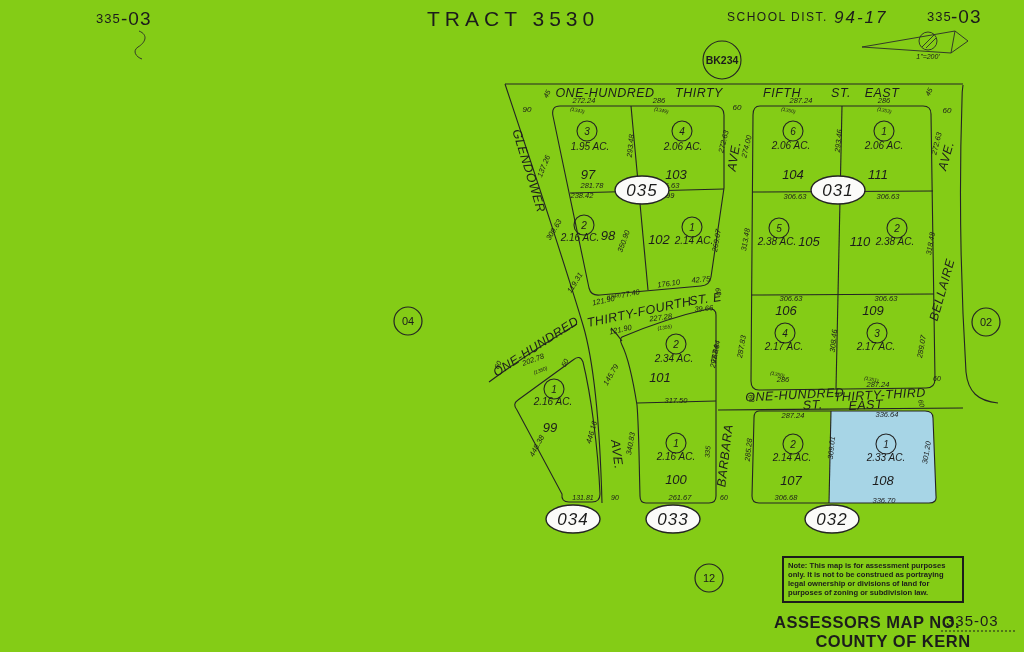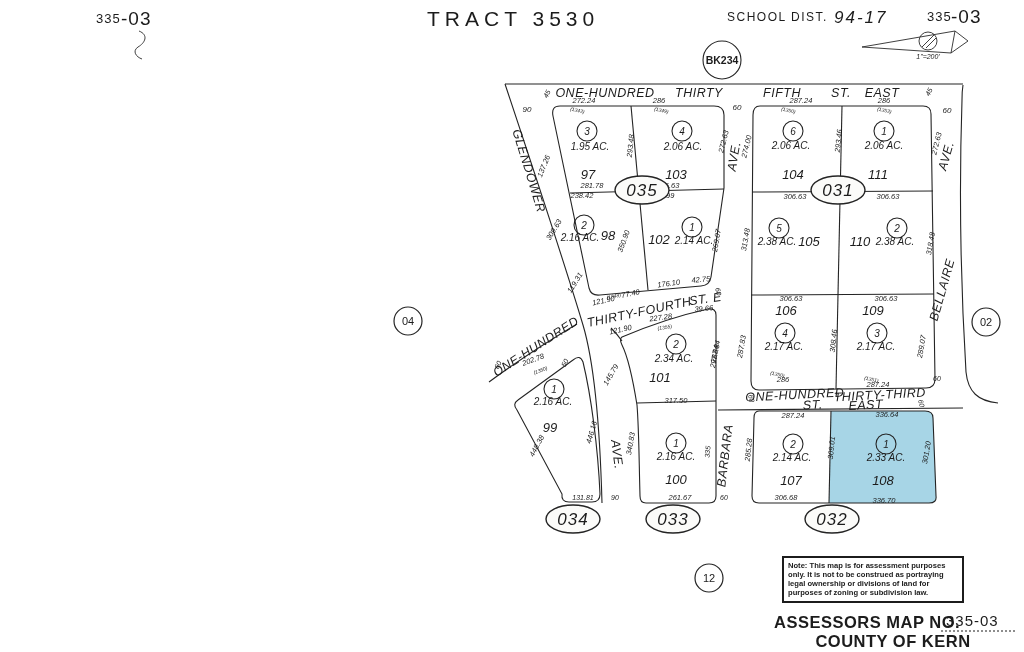--- a/index.html
+++ b/index.html
@@ -1,16 +1,16 @@
 <!DOCTYPE html>
 <html><head>
 <meta charset="utf-8">
 <style>
   html,body{margin:0;padding:0;background:#e8e8e8;}
-  #page{position:relative;width:1024px;height:652px;background:#ffffff;overflow:hidden;
+  #page{position:relative;width:1024px;height:652px;background:#84cc16;overflow:hidden;
         font-family:"Liberation Sans",sans-serif;}
   svg{position:absolute;left:0;top:0;}
   svg text{font-family:"Liberation Sans",sans-serif;fill:#1c1c1c;text-anchor:middle;}
   .ts{text-anchor:start;}
   .dim{font-size:7.5px;font-style:italic;}
   .street{font-size:12.5px;font-style:italic;letter-spacing:.5px;}
   .lot{font-size:13px;font-style:italic;}
   .ac{font-size:10px;font-style:italic;}
   .cno{font-size:10px;font-style:italic;}
   .oval-t{font-size:17px;font-style:italic;letter-spacing:1px;}

